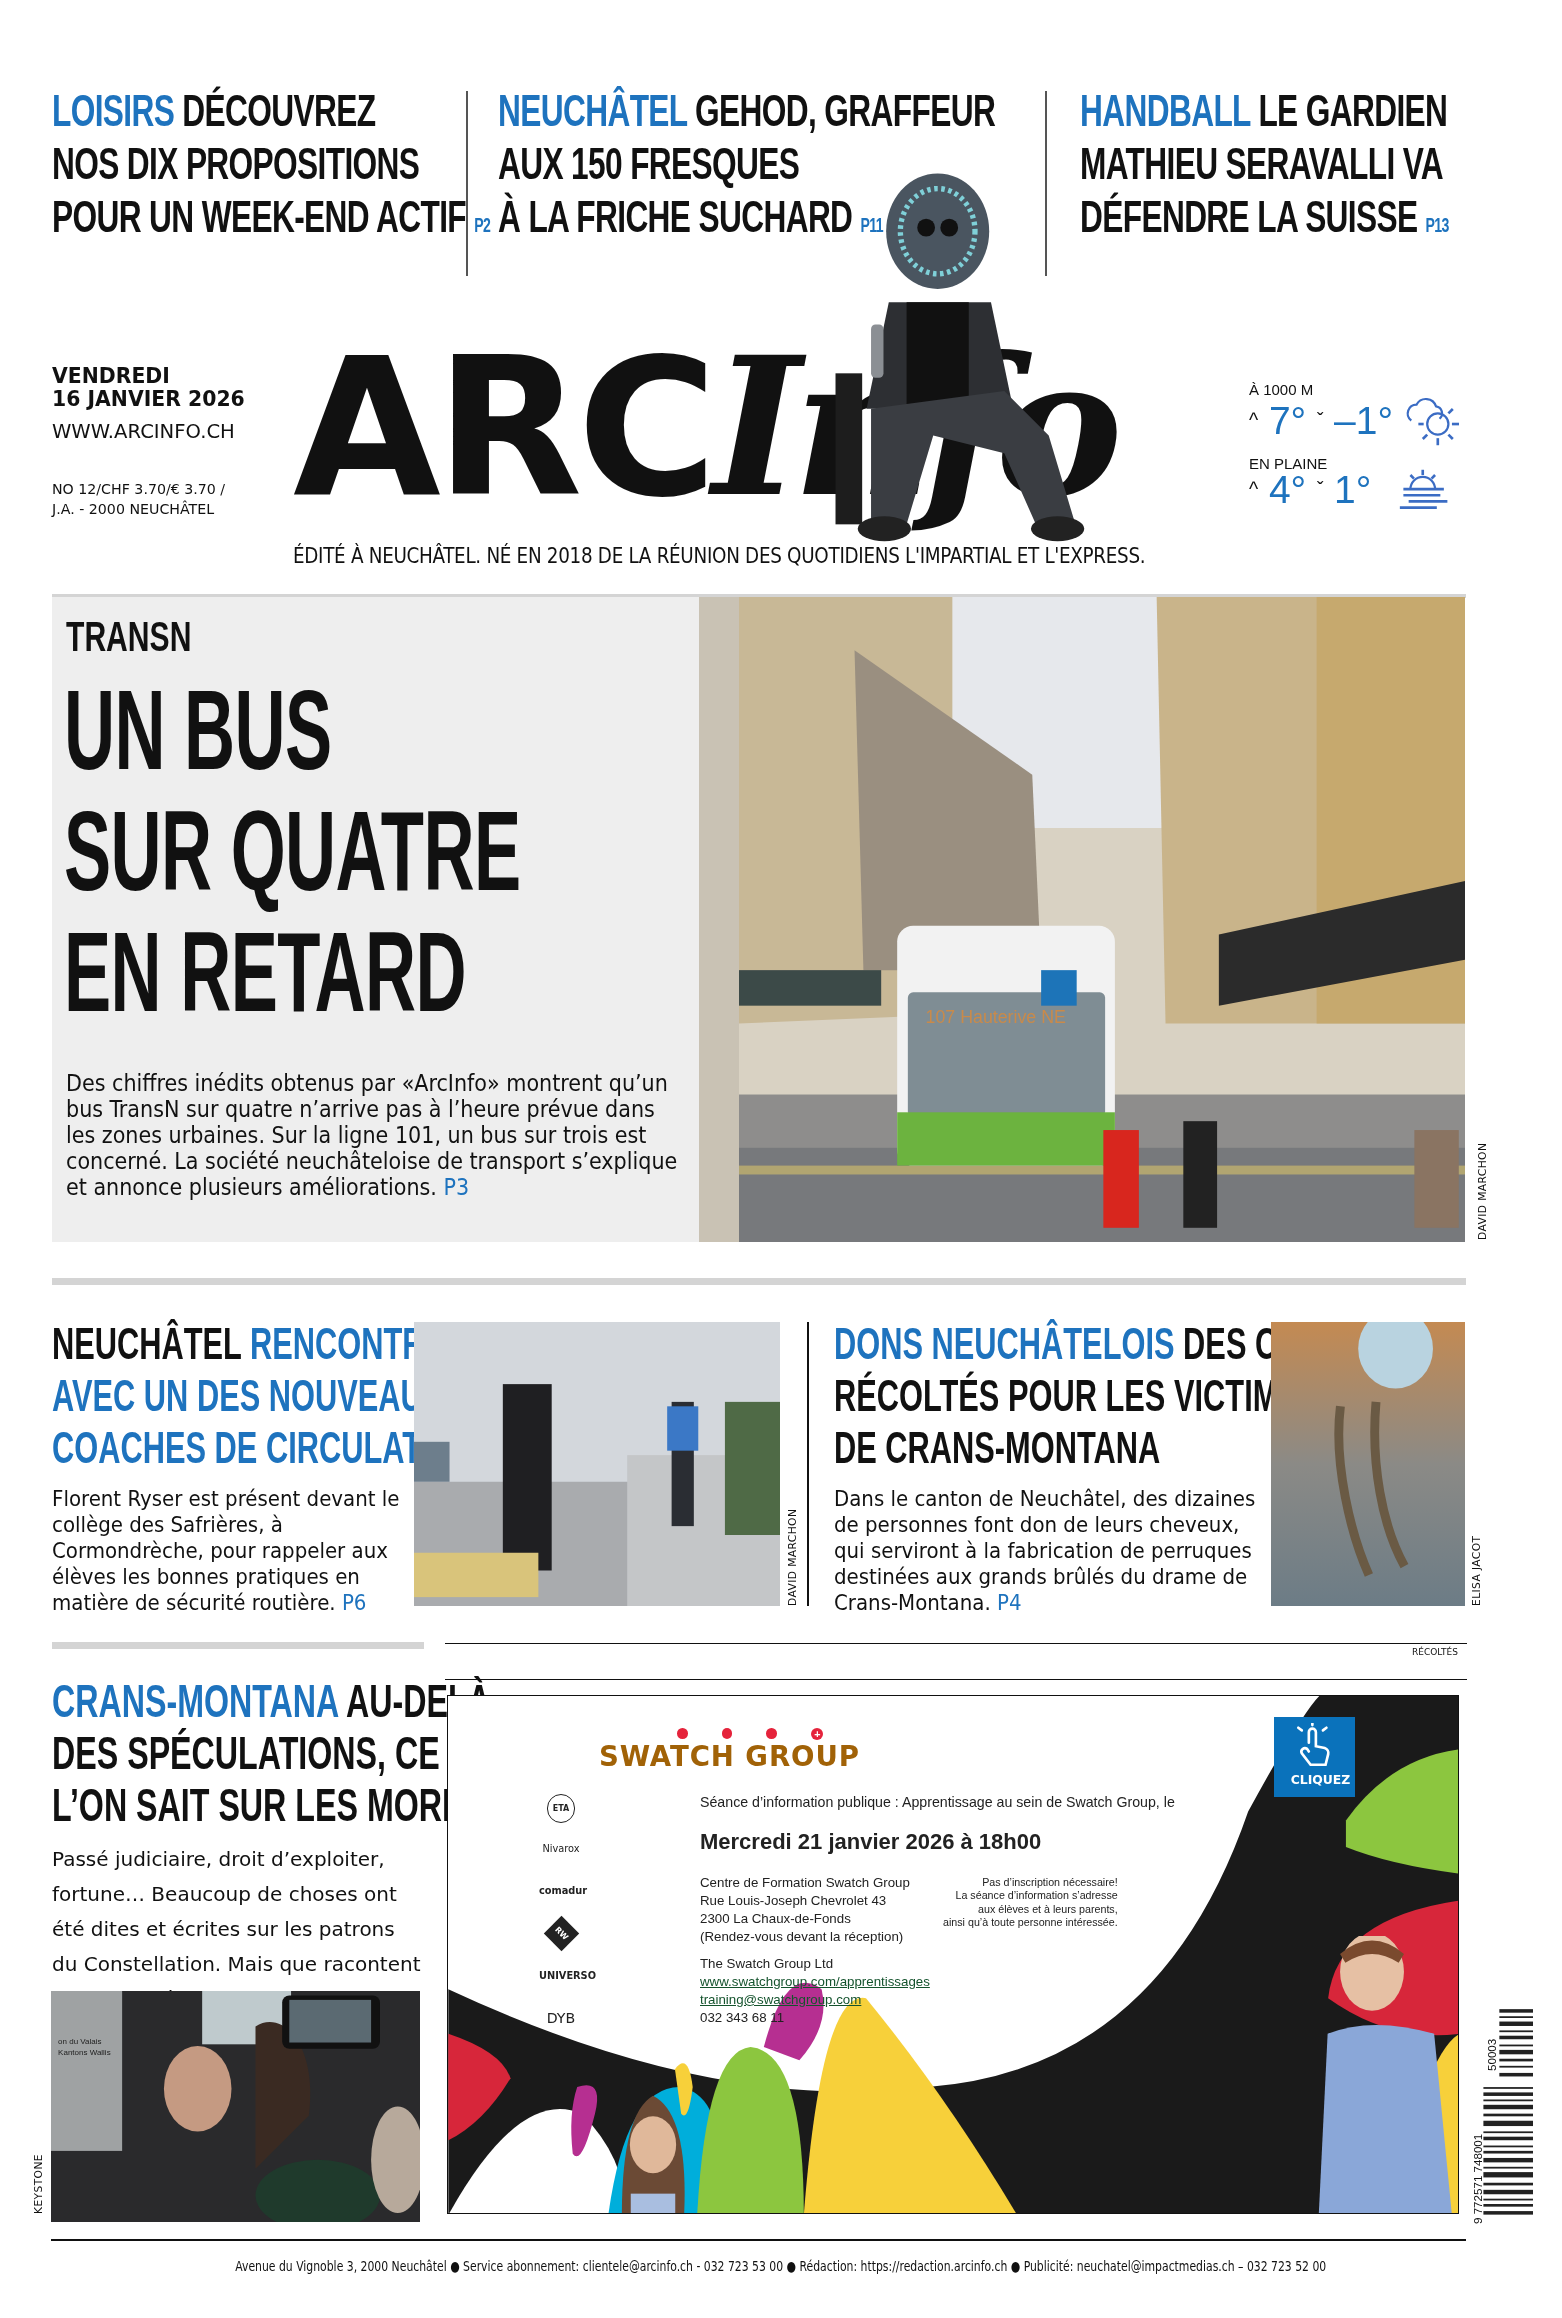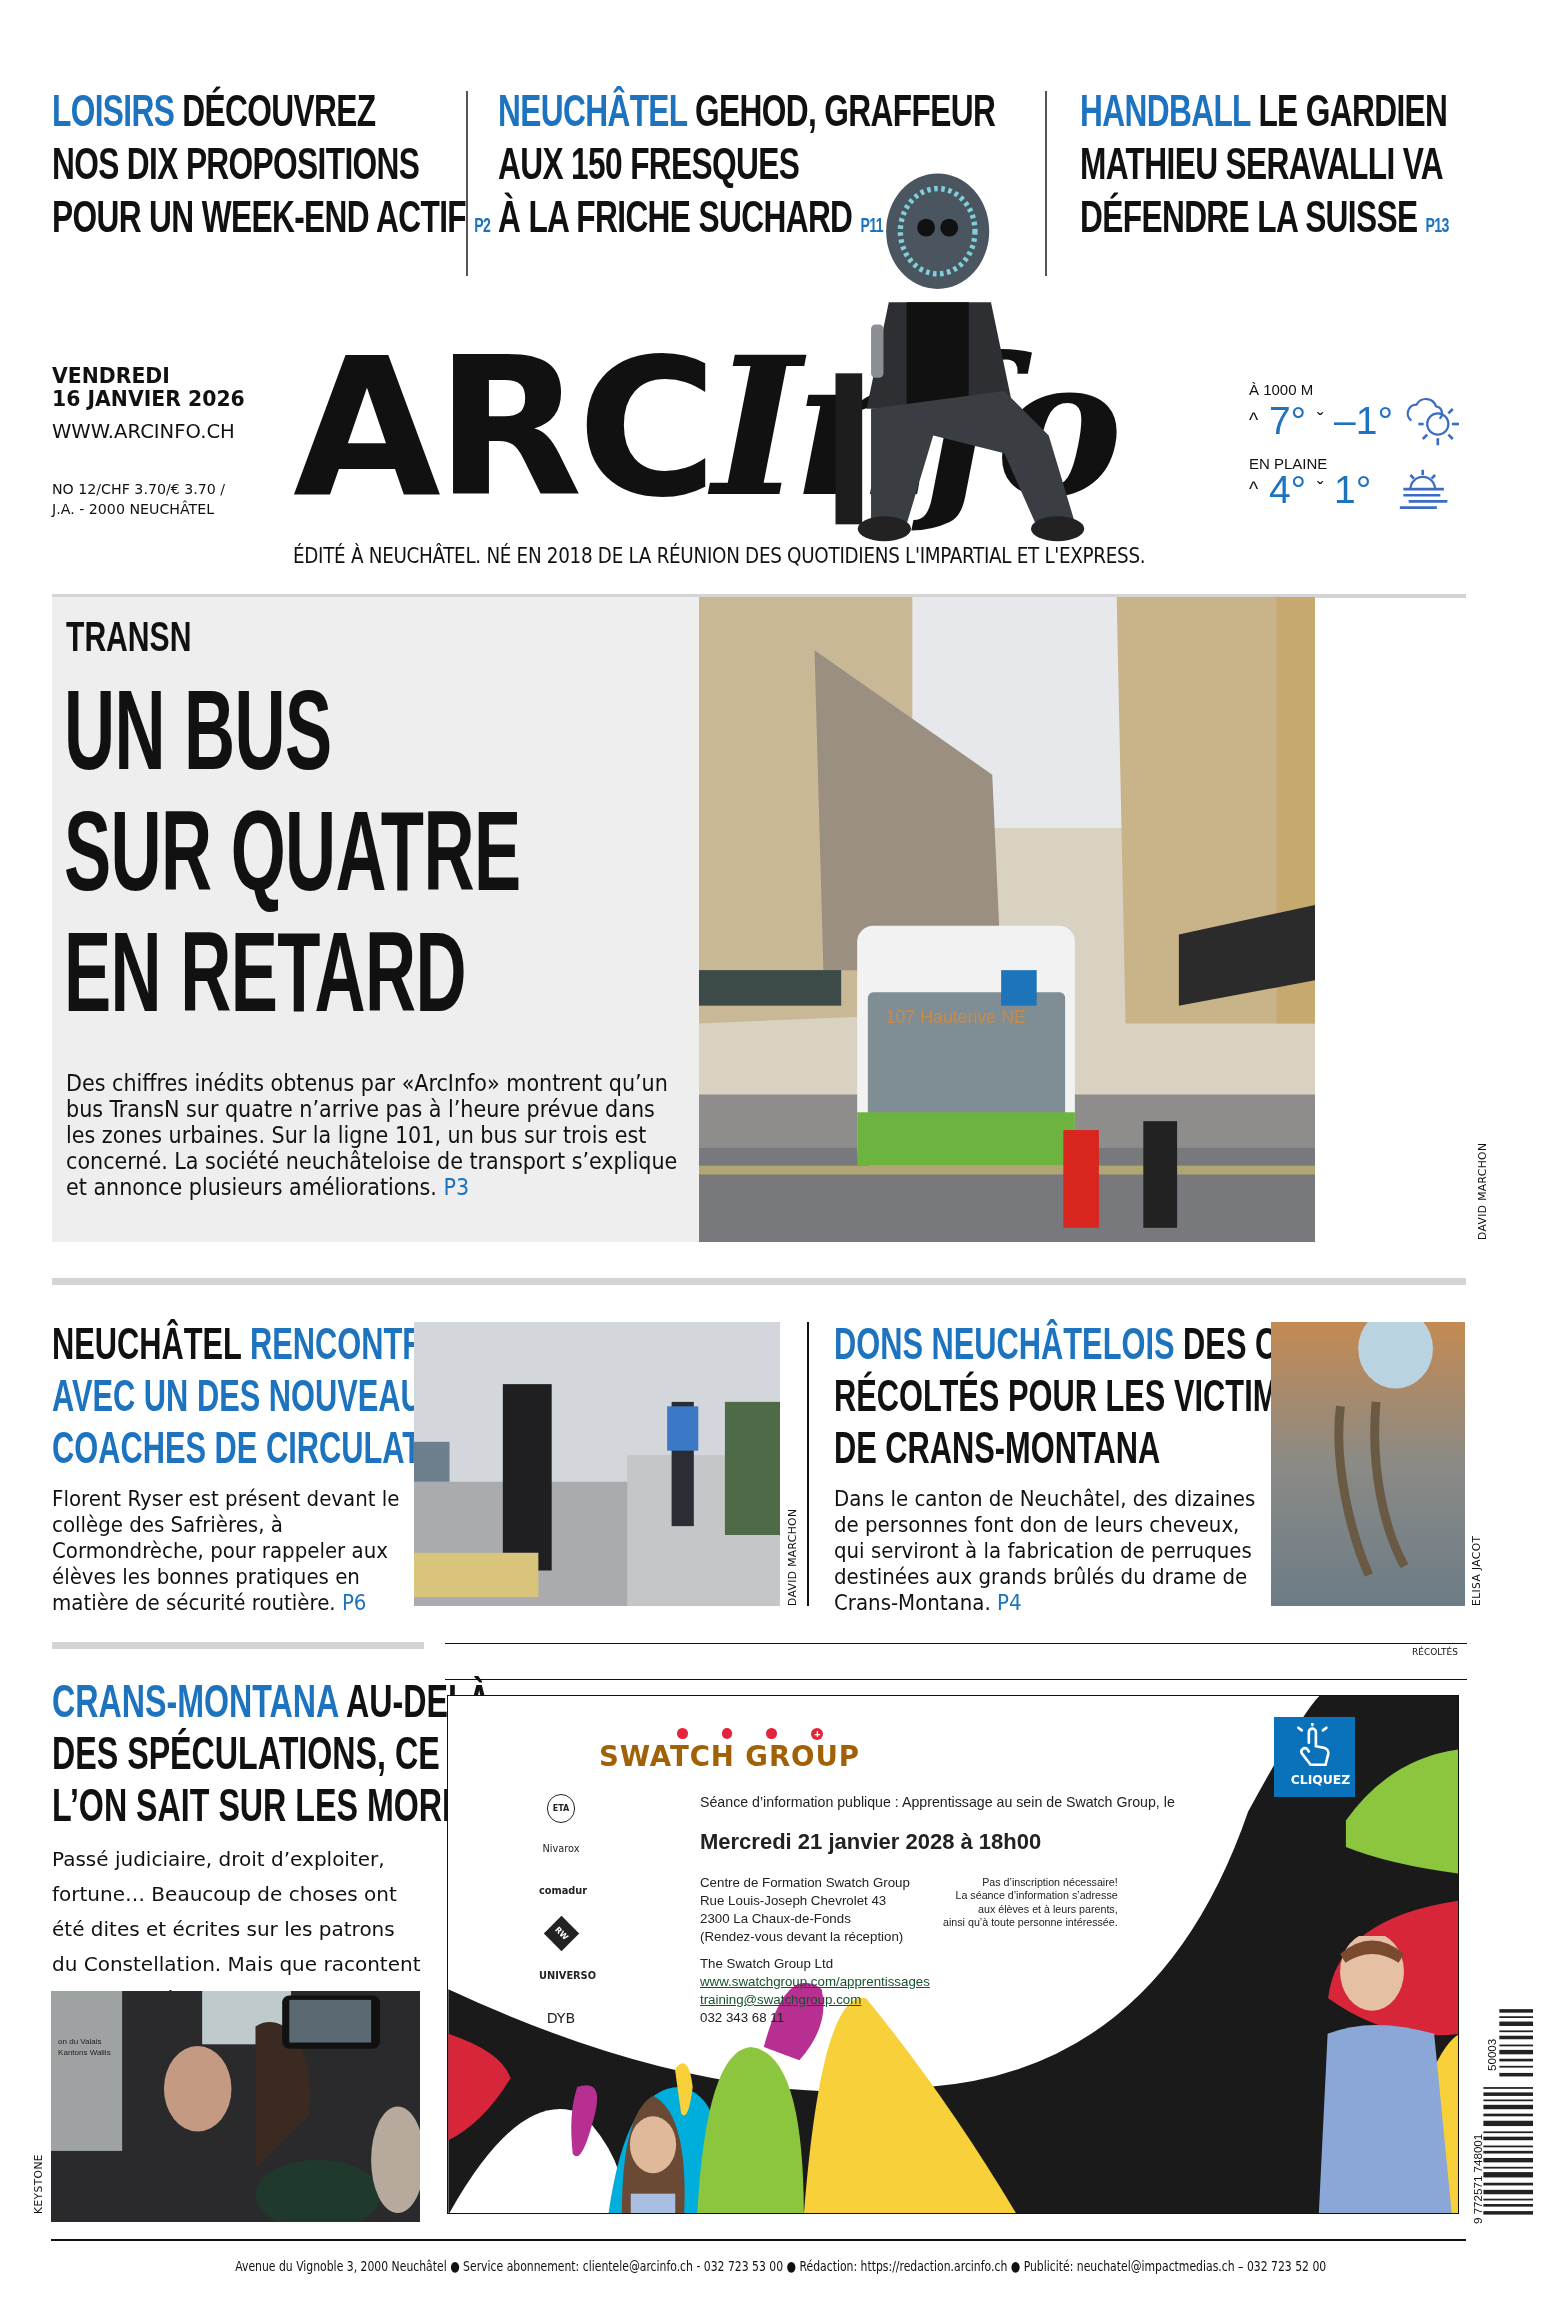--- a/index.html
+++ b/index.html
@@ -128,21 +128,21 @@
 <div class="abs cond" style="left:66px;top:612px;font-size:43px;transform:scaleX(.7);">TRANSN</div>
 <div class="abs cond" style="left:64px;top:669px;font-size:114px;line-height:121px;transform:scaleX(.62);white-space:nowrap;letter-spacing:-0.9px;">
   <div>UN BUS</div>
   <div>SUR QUATRE</div>
   <div>EN RETARD</div>
 </div>
 <div class="abs body-text" style="left:66px;top:1070px;width:613px;font-size:23px;line-height:26px;">
   <span>Des chiffres inédits obtenus par «ArcInfo» montrent qu’un bus TransN sur quatre n’arrive pas à l’heure prévue dans les zones urbaines. Sur la ligne 101, un bus sur trois est concerné. La société neuchâteloise de transport s’explique et annonce plusieurs améliorations.</span> <span class="pg">P3</span>
 </div>
 
-<div class="photo" style="left:699px;top:597px;width:616px;height:645px;background:#c9c2b4;">
+<div class="photo" style="left:699px;top:597px;width:766px;height:645px;background:#c9c2b4;padding-left:40px;">
   <svg width="766" height="645" viewBox="0 0 862 726" preserveAspectRatio="none">
     <rect width="862" height="726" fill="#d9d2c3"></rect>
     <rect x="240" y="0" width="250" height="260" fill="#e6e8ec"></rect>
     <polygon points="0,0 240,0 240,470 0,480" fill="#c8b896"></polygon>
     <polygon points="130,60 330,200 340,420 140,420" fill="#9a8f80"></polygon>
     <polygon points="470,0 862,0 862,480 480,480" fill="#c9b48a"></polygon>
     <rect x="650" y="0" width="212" height="480" fill="#c6a96e"></rect>
     <polygon points="540,380 862,310 862,400 540,460" fill="#2b2b2b"></polygon>
     <rect x="0" y="420" width="160" height="40" fill="#3c4a48"></rect>
     <rect x="0" y="560" width="862" height="166" fill="#8e8d8c"></rect>
@@ -283,21 +283,21 @@
   <div class="abs" style="left:91px;top:93px;width:44px;text-align:center;font-family:'DejaVu Sans',sans-serif;font-size:9.8px;font-weight:700;color:#222;line-height:42px;">
     <div style="border:0.9px solid #222;border-radius:50%;width:28.4px;height:28.4px;line-height:27px;margin:5.3px auto;font-size:8px;">ETA</div>
     <div style="font-weight:400;">Nivarox</div>
     <div>comadur</div>
     <div style="background:#222;color:#fff;width:25px;height:25px;line-height:25px;margin:9px auto;transform:rotate(45deg);font-size:8px;">RW</div>
     <div>UNIVERSO</div>
     <div style="font-weight:400;font-size:14.2px;">DYB</div>
   </div>
 
   <div class="abs ad-text" style="left:252px;top:98px;font-size:14.2px;white-space:nowrap;">Séance d’information publique : Apprentissage au sein de Swatch Group, le</div>
-  <div class="abs ad-text" style="left:252px;top:133px;font-size:22px;font-weight:700;white-space:nowrap;">Mercredi 21 janvier 2028 à 18h00</div>
+  <div class="abs ad-text" style="left:252px;top:133px;font-size:22px;font-weight:700;white-space:nowrap;">Mercredi 21 janvier 2026 à 18h00</div>
   <div class="abs ad-text" style="left:252px;top:178px;font-size:13.3px;line-height:18px;">
     <div>Centre de Formation Swatch Group</div>
     <div>Rue Louis-Joseph Chevrolet 43</div>
     <div>2300 La Chaux-de-Fonds</div>
     <div>(Rendez-vous devant la réception)</div>
     <div style="height:9px;"></div>
     <div>The Swatch Group Ltd</div>
     <div class="link">www.swatchgroup.com/apprentissages</div>
     <div class="link">training@swatchgroup.com</div>
     <div>032 343 68 11</div>

